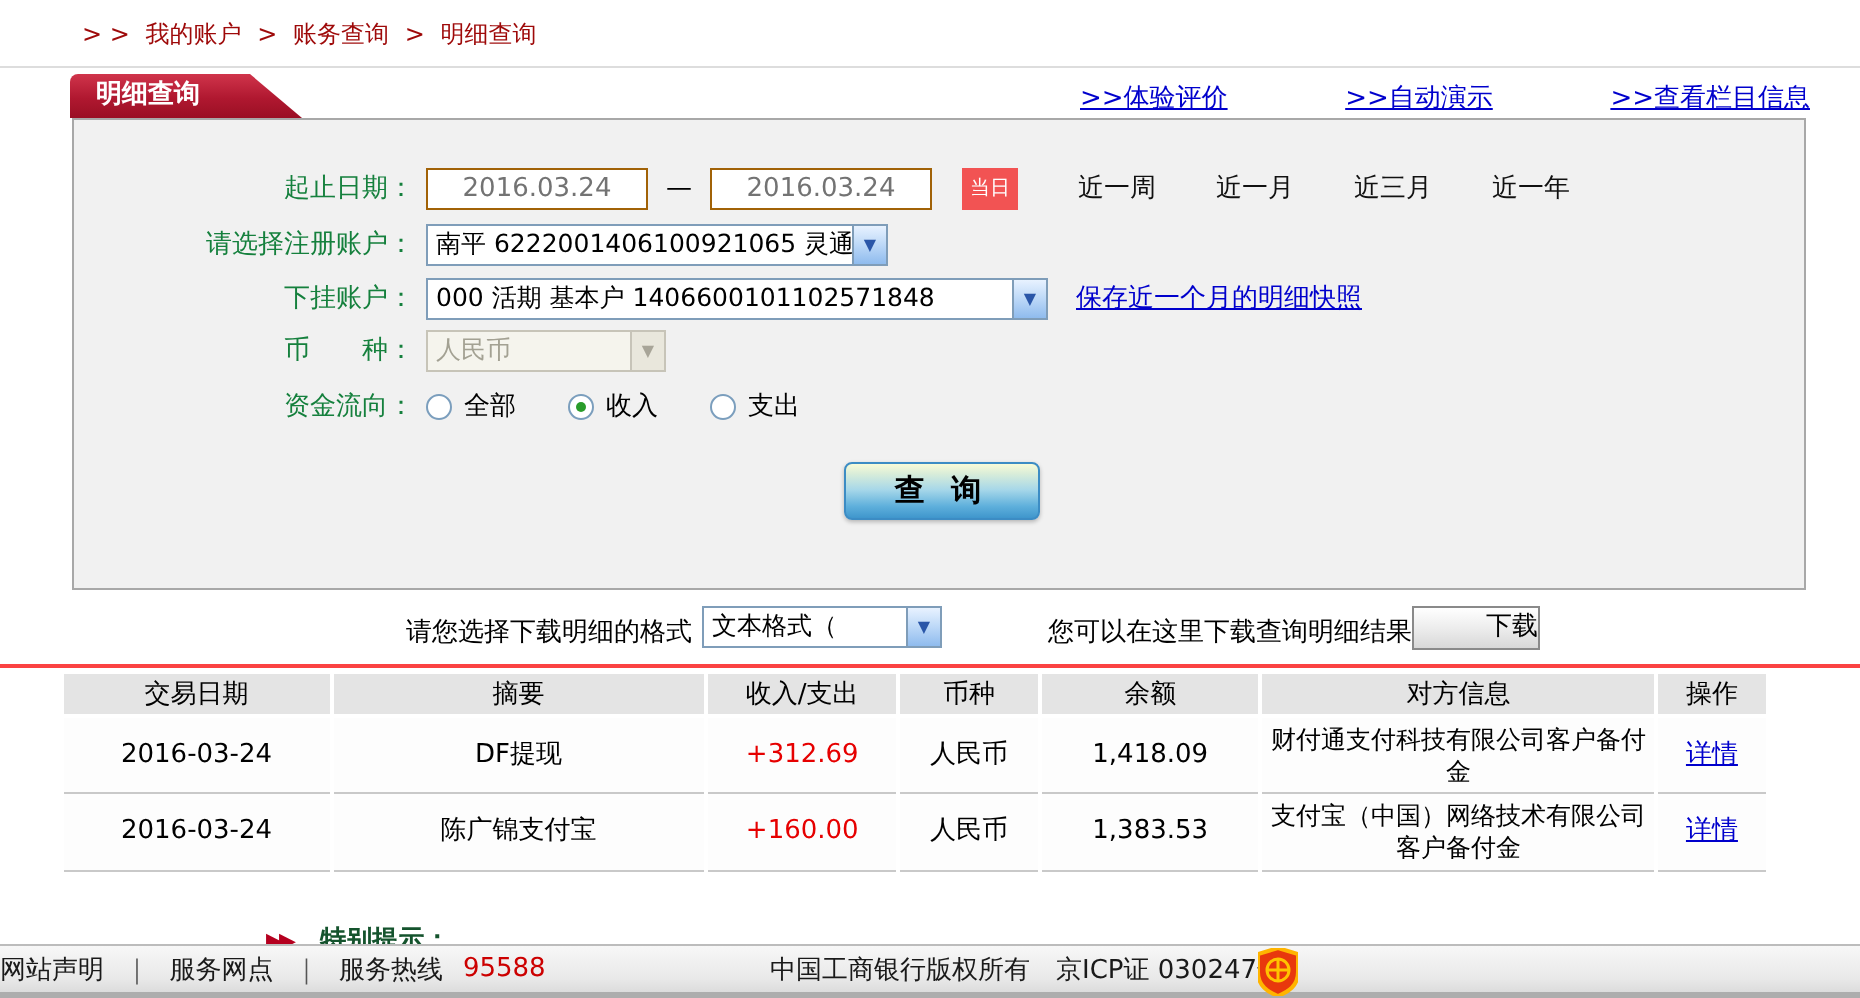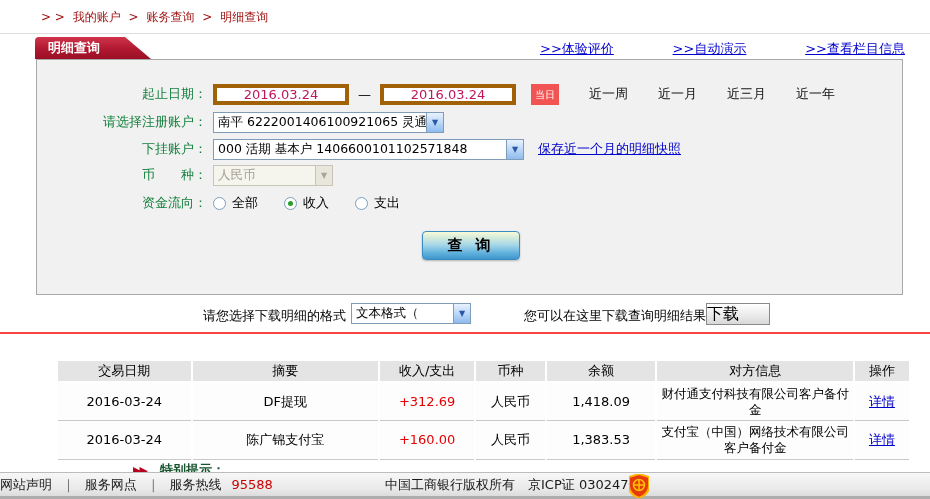--- a/index.html
+++ b/index.html
@@ -20,21 +20,21 @@
   
   .toplinks { top:40px; left:540px; width:365px; display:flex; justify-content:space-between; }
   .toplinks a { color:#0000cc; font-size:13px; text-decoration:underline; cursor:pointer; }
 
   
   .panel { left:36px; top:59px; width:867px; height:236px; background:#f1f1f1; border:1px solid #a8a8a8; }
 
   .frow { left:36px; width:867px; height:24px; display:flex; align-items:center; }
   .flabel { width:171px; text-align:right; margin-right:6px; color:#15803d; white-space:pre; }
 
-  .txt-input { width:136px; height:21px; border:4px solid #a16207; background:#fff; text-align:center; font-size:13px; font-family:inherit; color:#be185d; }
+  .txt-input { width:111px; height:21px; border:1px solid #a16207; background:#fff; text-align:center; font-size:13px; font-family:inherit; color:#737373; }
   .dash { margin:0 9px; }
 
   .btn-today { margin-left:15px; width:28px; height:21px; background:#f25353; color:#fff; text-align:center; line-height:21px; font-size:10px; cursor:pointer; }
   .range { margin-left:30px; cursor:pointer; color:#111; }
 
   .sel { height:21px; border:1px solid #7f9db9; background:#fff; display:flex; align-items:center; cursor:pointer; }
   .sel .val { flex:1; padding:0 4px; font-size:12.5px; white-space:nowrap; overflow:hidden; }
   .sel .arrow { width:17px; height:100%; background:linear-gradient(180deg,#e8f2ff 0%,#bcd8f7 50%,#8fbbee 100%); border-left:1px solid #7f9db9; color:#2a56a8; font-size:8px; display:flex; align-items:center; justify-content:center; }
   .sel.disabled { border-color:#c7c4b8; background:#f5f4ed; cursor:default; }
   .sel.disabled .val { color:#a3a193; }
@@ -49,26 +49,26 @@
 
   .btn-query { left:422px; top:231px; width:98px; height:29px; border:1px solid #3c8cc4; border-radius:4px;
                background:linear-gradient(180deg,#f8fbd8 0%,#d9edd9 18%,#a6d7e9 48%,#5fb0dc 78%,#3f96cc 100%);
                font-weight:bold; font-size:15px; color:#000; text-align:center; line-height:27px; letter-spacing:4px; cursor:pointer;
                box-shadow:0 1px 2px rgba(0,0,0,.25); font-family:inherit; }
 
   
   .dl-label { left:0; top:307px; width:346px; text-align:right; }
   .dl-select { left:351px; top:303px; width:120px;gap:36px; }
   .dl-hint { left:524px; top:307px; }
-  .btn-download { left:706px; top:303px; width:64px; height:22px; border:1px solid #8a8a8a; background:linear-gradient(180deg,#ffffff 0%,#e9e9e9 60%,#d8d8d8 100%); text-align:left; line-height:20px; font-size:16px; cursor:pointer; font-family:inherit; }
+  .btn-download { left:706px; top:303px; width:64px; height:22px; border:1px solid #8a8a8a; background:linear-gradient(180deg,#ffffff 0%,#e9e9e9 60%,#d8d8d8 100%); text-align:right; line-height:20px; font-size:13px; cursor:pointer; font-family:inherit; }
 
   .redline { top:332px; left:0; width:930px; height:2px; background:#fb4242; }
 
   
-  .tblwrap { left:56px; top:337px; width:855px;margin-top:24px; }
+  .tblwrap { left:30px; top:337px; width:855px; }
   table { width:100%; border-collapse:separate; border-spacing:2px 0; font-size:13px; }
   th { background:#e4e4e4; font-weight:normal; height:18px; padding:1px 2px; border-bottom:2px solid #fff; }
   td { text-align:center; padding:3px 2px; border-bottom:1px solid #c9c9c9; background:#fdfdfd; line-height:1.25; }
   td.amount { color:#e60000; }
   td.cp { font-size:12.5px; }
 
   
   .notice { left:133px; top:461px; z-index:1; white-space:nowrap; }
   .notice .arrows { color:#b5001f; font-size:11px; letter-spacing:-2px; margin-right:10px; }
   .notice .ntext { color:#14532d; font-weight:bold;margin-top:45px; }

